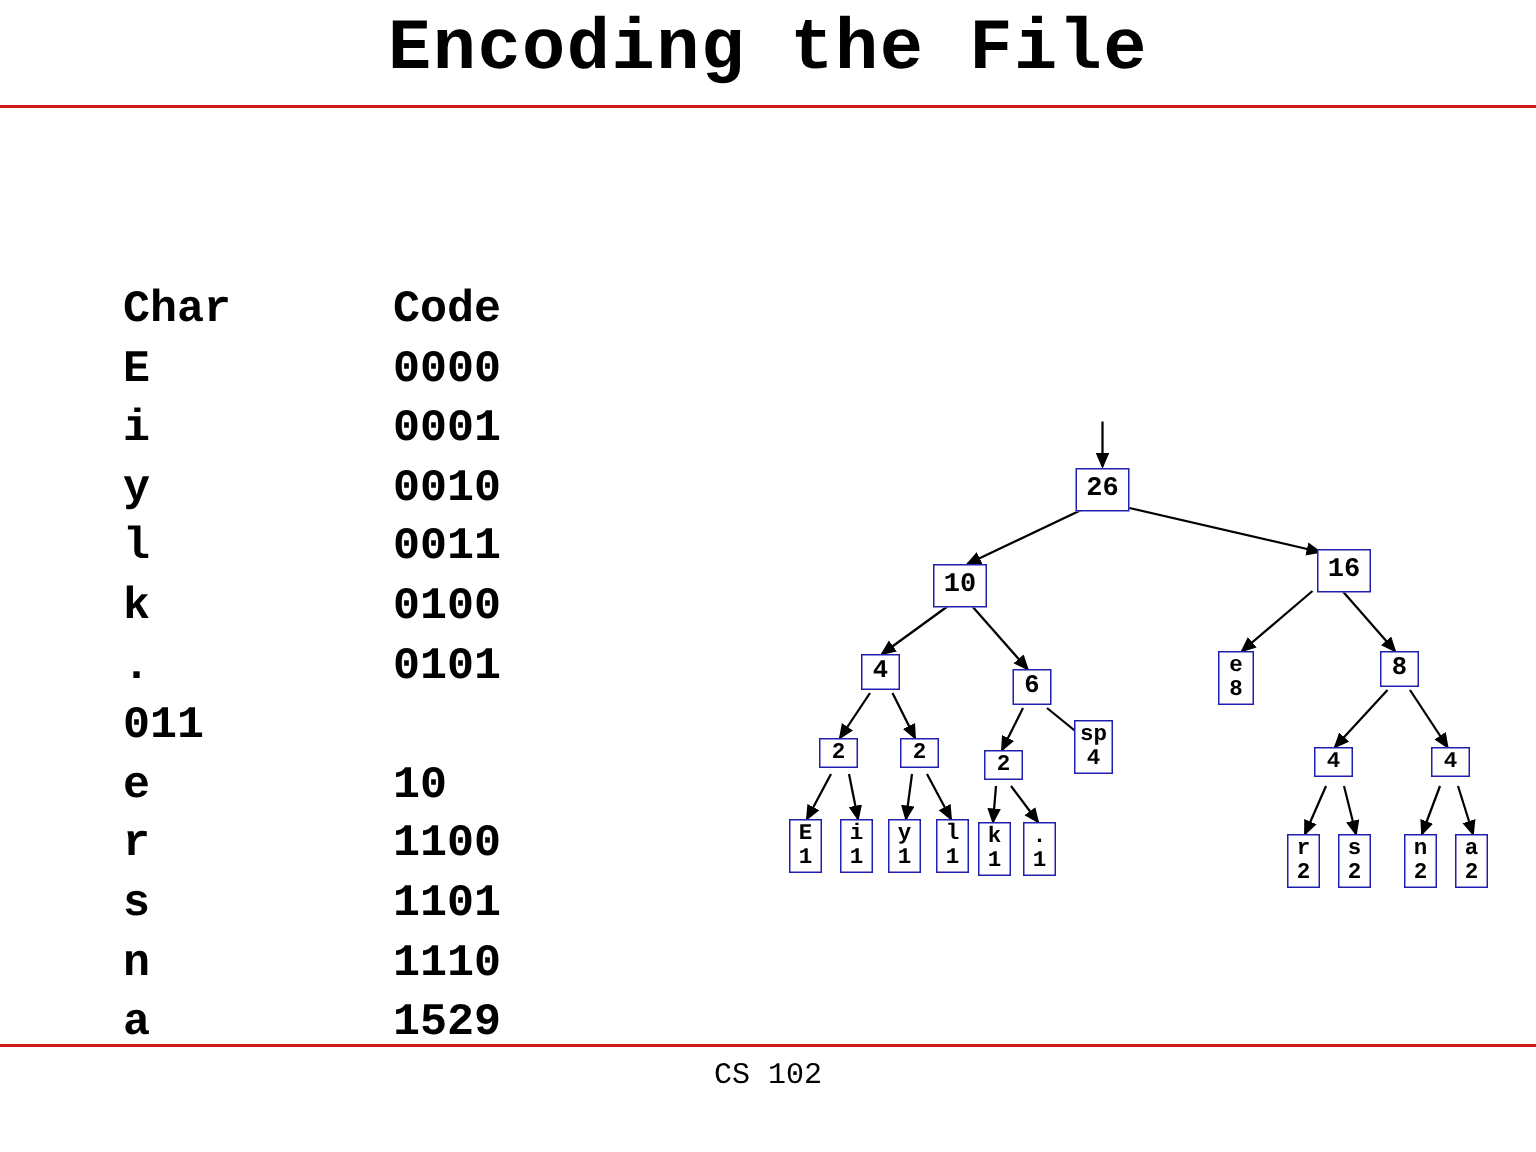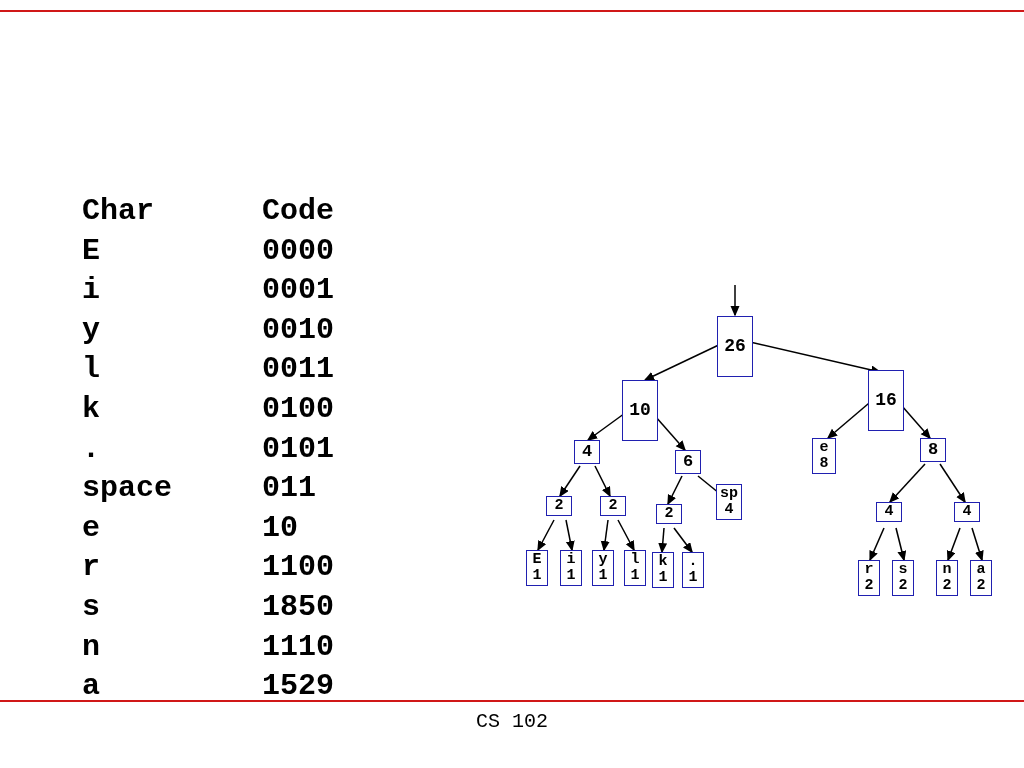--- a/index.html
+++ b/index.html
@@ -71,41 +71,42 @@
   .node {
     position: absolute;
     border: 1.5px solid #2020b0;
     background: #fff;
     text-align: center;
     font-family: "Courier New", Courier, monospace;
     font-weight: bold;
     line-height: 1.05;
     box-sizing: border-box;
   }
-  .n-big { font-size: 18px; padding: 20px 6px; min-width: 36px; }
+  .n-big { font-size: 18px; padding: 4px 6px; min-width: 36px; }
   .n-med { font-size: 17px; padding: 2px 5px; min-width: 26px; }
   .n-sm  { font-size: 15px; padding: 1px 4px; min-width: 26px; }
   .n-leaf{ font-size: 15px; padding: 1px 3px; min-width: 22px; }
   .n-leaf2{ font-size: 15px; padding: 1px 3px; min-width: 24px; }
   svg.edges {
     position: absolute;
     left: 0; top: 0;
     width: 500px; height: 420px;
     pointer-events: none;
   }
   svg.edges line { stroke: #000; stroke-width: 1.5; }
   svg.edges polygon { fill: #000; }
   
   .leaf-char { display:block; }
   .leaf-freq { display:block; }
 </style>
 </head>
 <body>
 <div class="slide">
 
+<div class="title">Encoding the File</div>
 <hr class="hr-top">
 
 <div class="content">
 
   <div class="table">
     <div class="row">
       <span class="col-char">Char</span>
       <span class="col-code">Code</span>
     </div>
     <div class="row">
@@ -126,34 +127,33 @@
         </div>
     <div class="row">
           <span class="col-char">k</span>
           <span class="col-code">0100</span>
         </div>
     <div class="row">
           <span class="col-char">.</span>
           <span class="col-code">0101</span>
         </div>
     <div class="row">
-          <span class="col-char">space</span>
           <span class="col-code">011</span>
         </div>
     <div class="row">
           <span class="col-char">e</span>
           <span class="col-code">10</span>
         </div>
     <div class="row">
           <span class="col-char">r</span>
           <span class="col-code">1100</span>
         </div>
     <div class="row">
           <span class="col-char">s</span>
-          <span class="col-code">1850</span>
+          <span class="col-code">1101</span>
         </div>
     <div class="row">
           <span class="col-char">n</span>
           <span class="col-code">1110</span>
         </div>
     <div class="row">
           <span class="col-char">a</span>
           <span class="col-code">1529</span>
         </div>
   </div>
@@ -198,21 +198,21 @@
       <line x1="374" y1="248" x2="360" y2="280" marker-end="url(#ah)"></line>
       <line x1="386" y1="248" x2="394" y2="280" marker-end="url(#ah)"></line>
 
       <line x1="450" y1="248" x2="438" y2="280" marker-end="url(#ah)"></line>
       <line x1="462" y1="248" x2="472" y2="280" marker-end="url(#ah)"></line>
     </svg>
 
     <div class="node n-big" style="left:207px; top:36px;">26</div>
 
     <div class="node n-big" style="left:112px; top:100px;">10</div>
-    <div class="node n-big" style="left:358px; top:90px;">16</div>
+    <div class="node n-big" style="left:368px; top:90px;">16</div>
 
     <div class="node n-med" style="left:64px;  top:160px;">4</div>
     <div class="node n-med" style="left:165px; top:170px;">6</div>
     <div class="node n-leaf2" style="left:302px; top:158px;">
       <span class="leaf-char">e</span>
       <span class="leaf-freq">8</span>
     </div>
     <div class="node n-med" style="left:410px; top:158px;">8</div>
 
     <div class="node n-sm" style="left:36px;  top:216px;">2</div>

